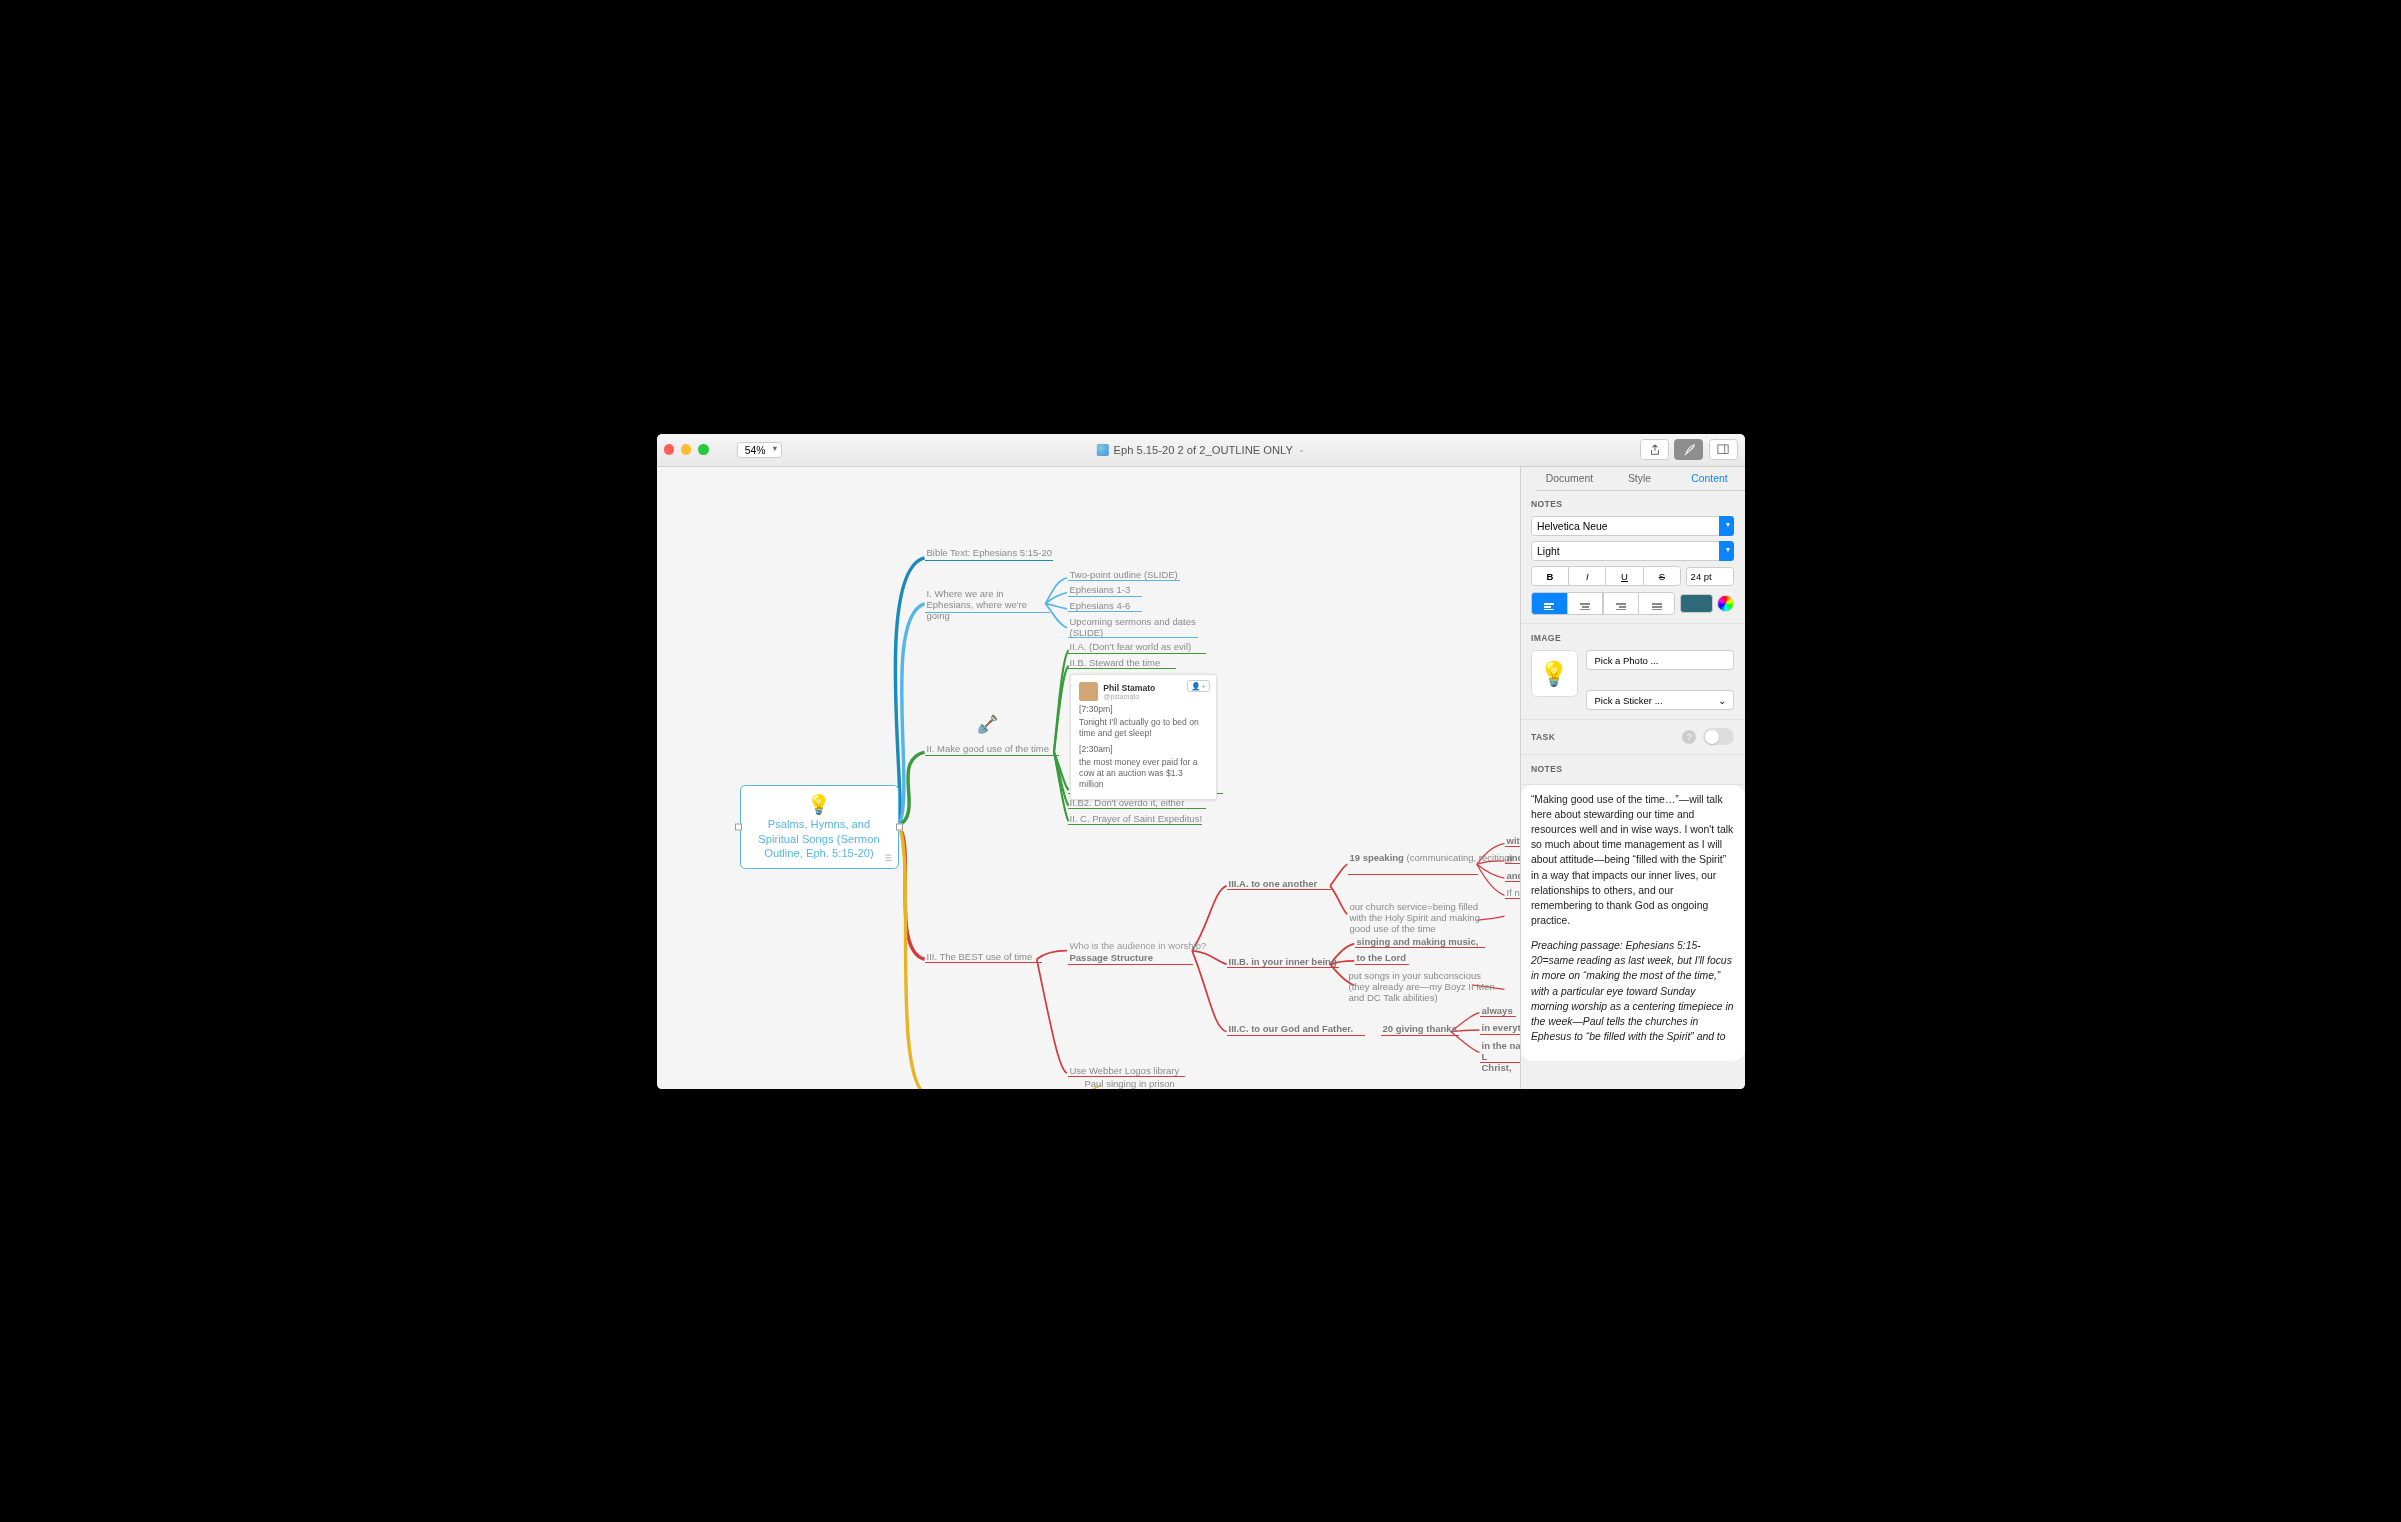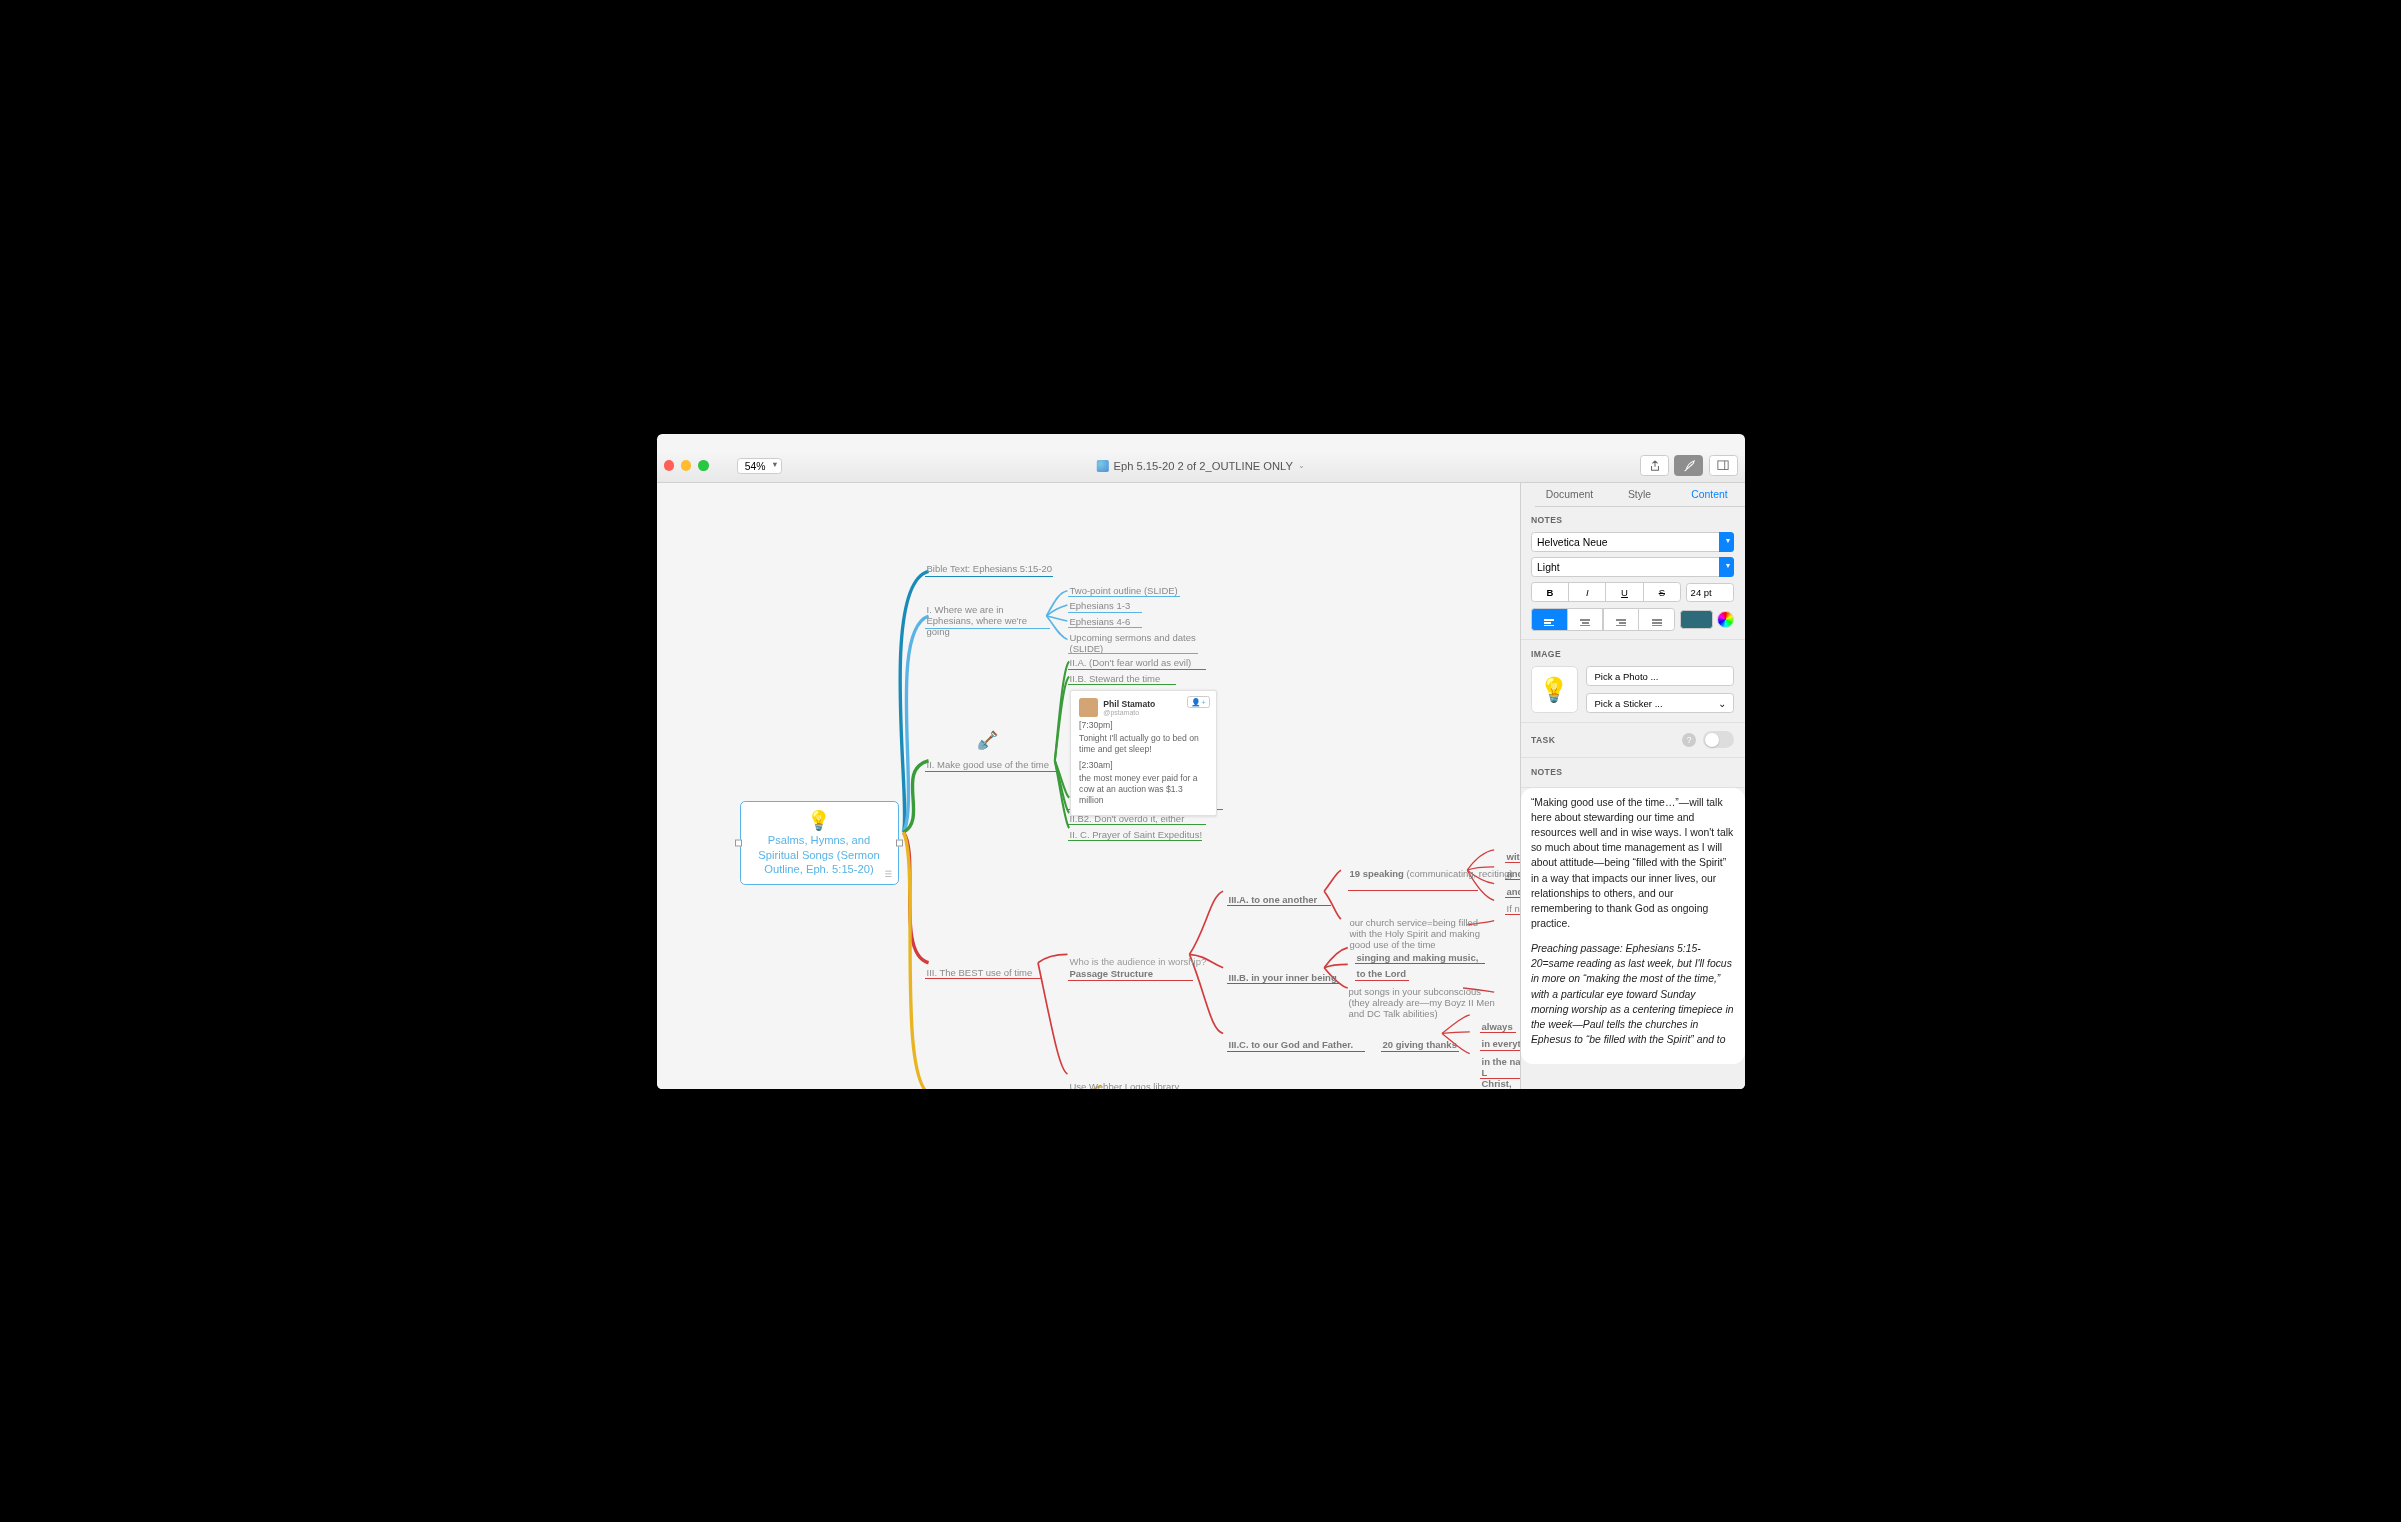--- a/index.html
+++ b/index.html
@@ -1,18 +1,18 @@
 <!DOCTYPE html>
 <html style="font-size:14px"><head>
 <meta charset="utf-8">
 <style>
 * { margin: 0; padding: 0; box-sizing: border-box; }
 body { background: #000; display: flex; align-items: center; justify-content: center; min-height: 100vh; font-family: -apple-system, BlinkMacSystemFont, "Helvetica Neue", sans-serif; }
 .window { width: 1088px; height: 655px; background: #f5f5f5; border-radius: 5.2px; overflow: hidden; box-shadow: 0 8.6px 35px rgba(0,0,0,0.5); display: flex; flex-direction: column; }
-.titlebar { height: 33px; background: linear-gradient(#f6f6f6, #e8e8e8); border-bottom: 0.9px solid #d0d0d0; display: flex; align-items: center; padding: 0 7px; position: relative; margin-top: 16px; }
+.titlebar { height: 33px; background: linear-gradient(#f6f6f6, #e8e8e8); border-bottom: 0.9px solid #d0d0d0; display: flex; align-items: center; padding: 0 7px; position: relative; }
 .traffic { display: flex; gap: 7px; }
 .traffic-dot { width: 10.4px; height: 10.4px; border-radius: 50%; }
 .red { background: #ff5f57; }
 .yellow { background: #febc2e; }
 .green { background: #28c840; }
 .zoom-select { margin-left: 14px; background: #fff; border: 0.9px solid #ccc; border-radius: 3.5px; padding: 1.7px 15.5px 1.7px 7px; font-size: 10.4px; appearance: none; position: relative; }
 .zoom-wrap { position: relative; margin-left: 14px; }
 .zoom-wrap::after { content: "▾"; position: absolute; right: 5.2px; top: 2.6px; font-size: 8.6px; color: #666; pointer-events: none; }
 .title-center { position: absolute; left: 50%; transform: translateX(-50%); font-size: 11.2px; color: #555; display: flex; align-items: center; gap: 5.2px; }
 .title-icon { width: 12px; height: 12px; background: radial-gradient(circle at 30% 30%, #7ec8e3, #4a90d9); border-radius: 1.7px; }
@@ -41,21 +41,21 @@
 .align-btn:first-child { border-radius: 3.5px 0 0 3.5px; margin-left: 0; }
 .align-btn:last-child { border-radius: 0 3.5px 3.5px 0; }
 .align-btn.active { background: #0a84ff; }
 .align-lines { display: inline-flex; flex-direction: column; gap: 0.9px; }
 .align-lines span { display: block; width: 10.4px; height: 1.7px; background: #888; }
 .align-btn.active .align-lines span { background: #fff; }
 .color-swatch { width: 33px; height: 19px; background: #2d6b7a; border-radius: 3.5px; margin-left: 5.2px; border: 0.9px solid #ccc; }
 .color-wheel { width: 17.3px; height: 17.3px; border-radius: 50%; background: conic-gradient(red, yellow, lime, cyan, blue, magenta, red); margin-left: 3.5px; border: 0.9px solid #ccc; }
 .image-sec { display: flex; gap: 8.6px; align-items: flex-start; }
 .img-thumb { width: 47px; height: 47px; background: #fff; border: 0.9px solid #ddd; border-radius: 5.2px; display: flex; align-items: center; justify-content: center; font-size: 24px; }
-.img-btns { flex: 1; display: flex; flex-direction: column; gap: 7px; }
+.img-btns { flex: 1; display: flex; flex-direction: column; gap: 20px; }
 .img-btn { padding: 3.5px 7px; background: #fff; border: 0.9px solid #ccc; border-radius: 3.5px; font-size: 9.5px; text-align: left; }
 .task-row { display: flex; align-items: center; justify-content: space-between; }
 .help-q { width: 14px; height: 14px; border-radius: 50%; background: #ccc; color: #fff; font-size: 8.6px; display: flex; align-items: center; justify-content: center; }
 .toggle { width: 31px; height: 17.3px; background: #ddd; border-radius: 8.6px; position: relative; }
 .toggle::after { content: ""; position: absolute; width: 14px; height: 14px; background: #fff; border-radius: 50%; top: 1.7px; left: 1.7px; box-shadow: 0 0.9px 1.7px rgba(0,0,0,0.2); }
 .notes-body { padding: 7px 10.4px; font-size: 10.4px; line-height: 1.45; color: #222; border-radius: 12px; }
 .notes-body p { margin-bottom: 10.4px; }
 .notes-body .italic { font-style: italic; }
 
 

